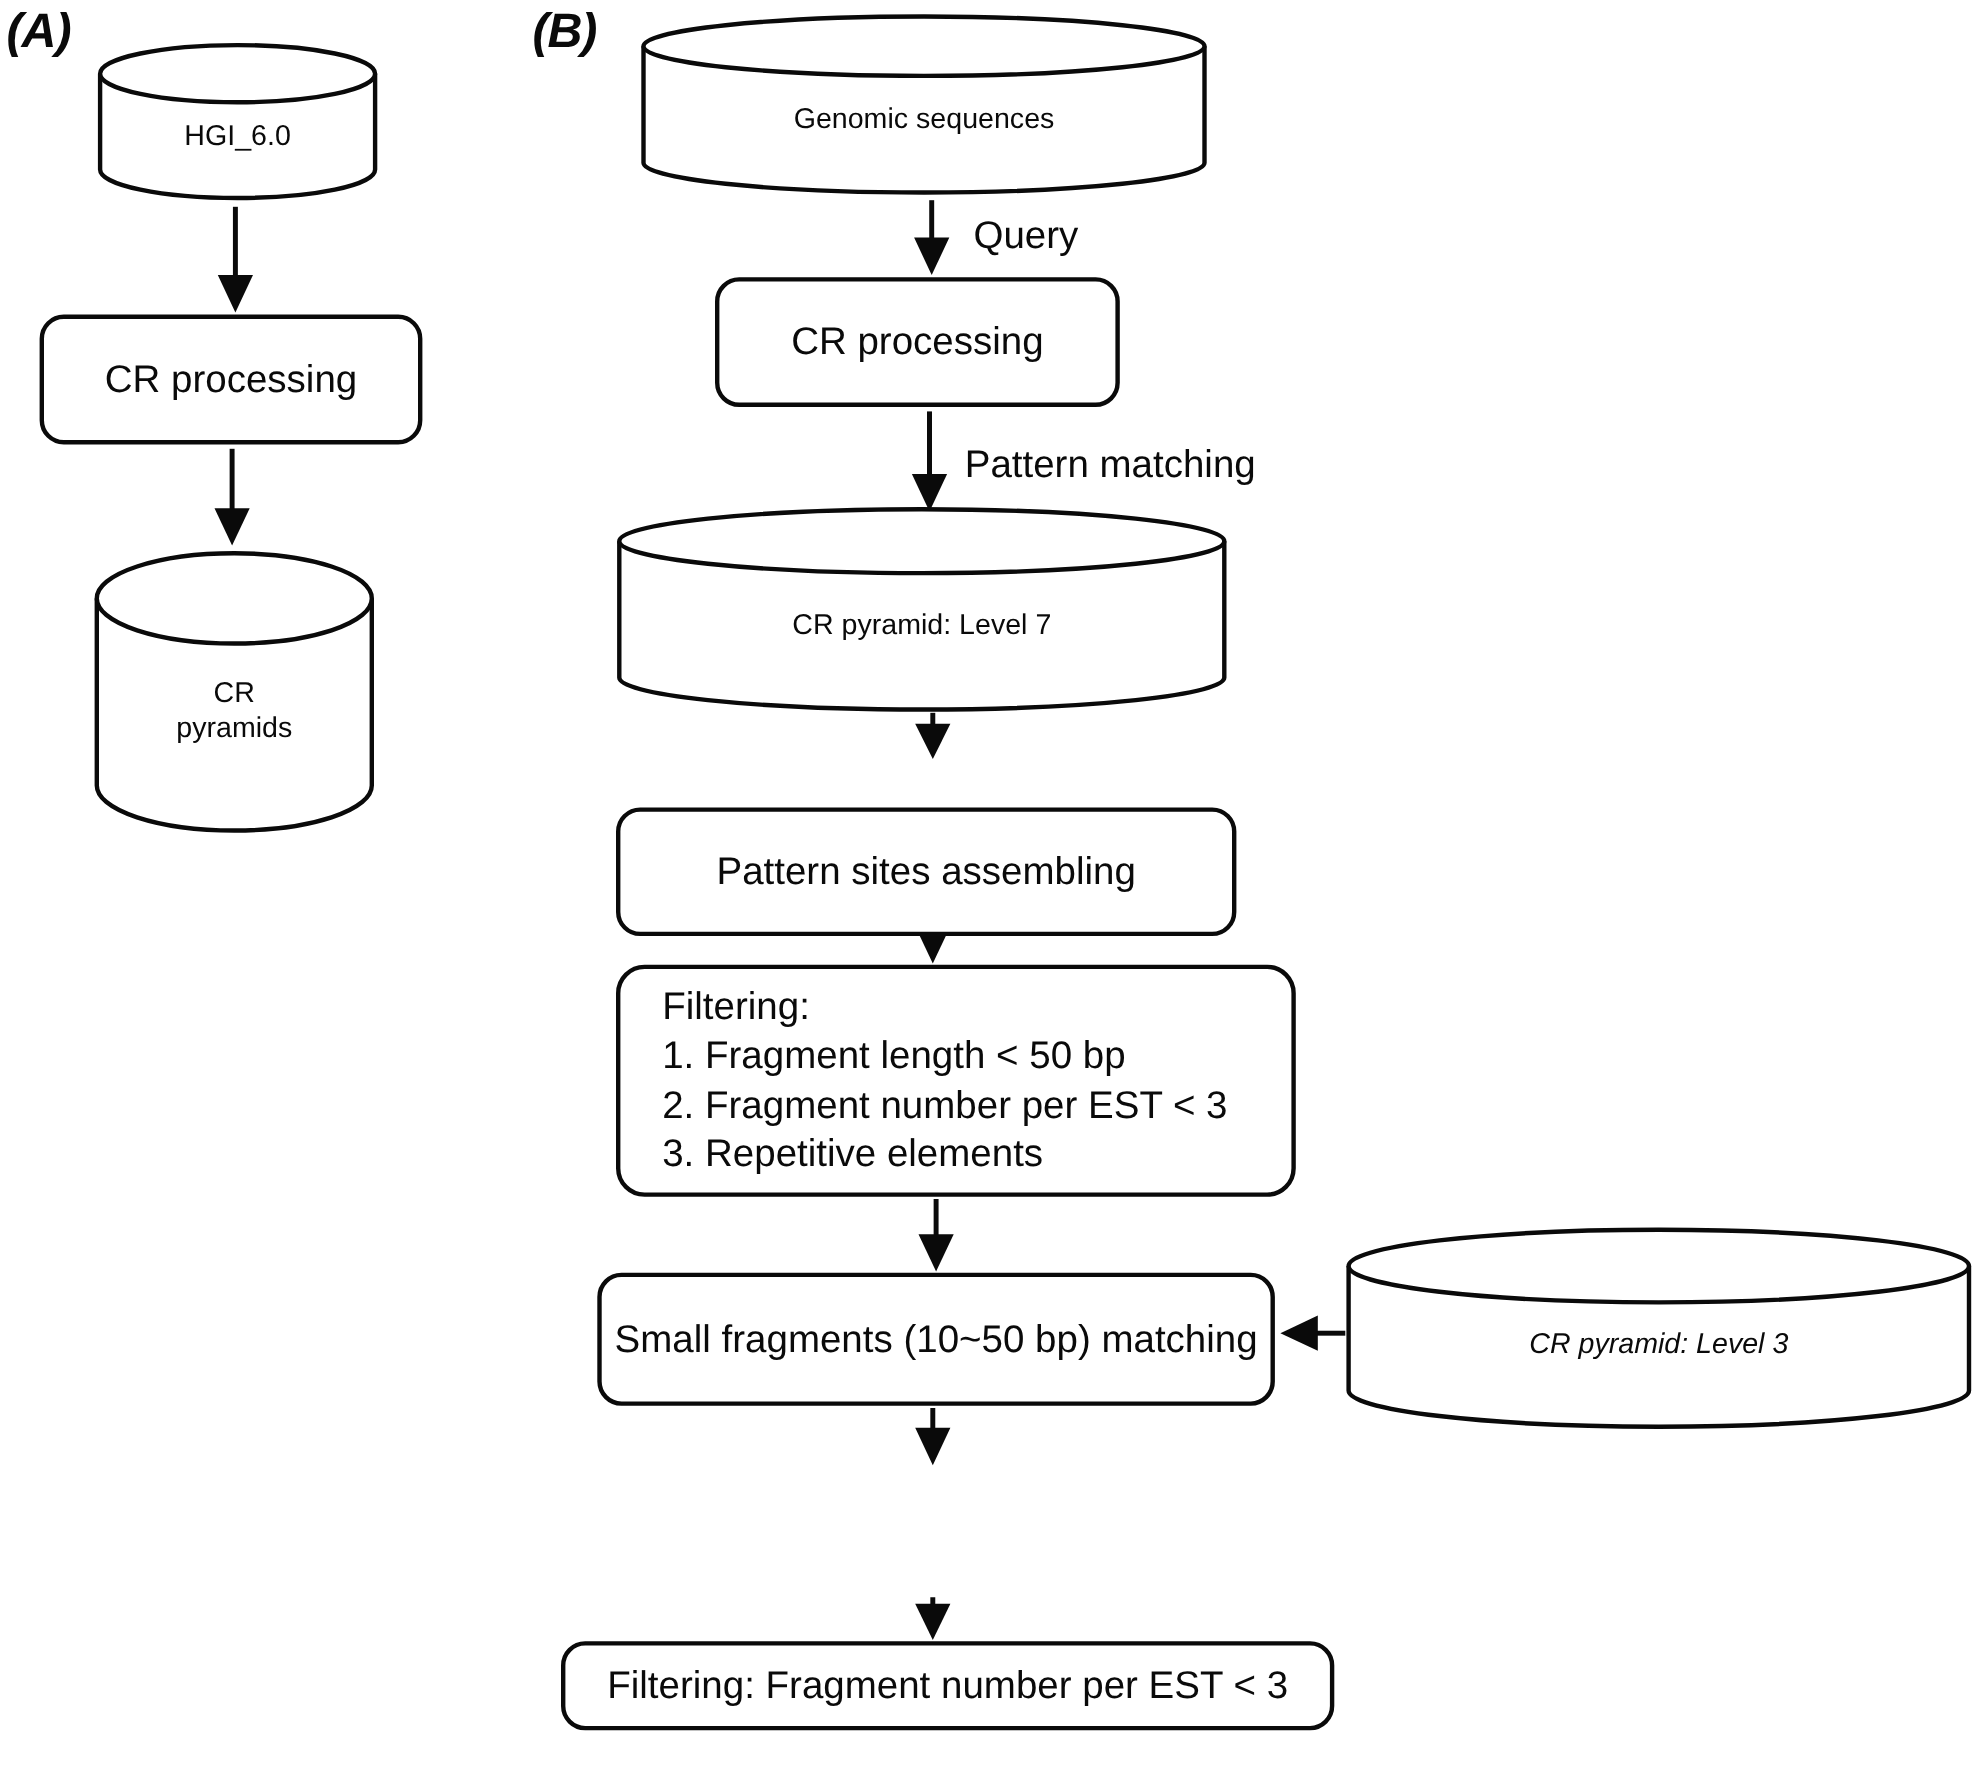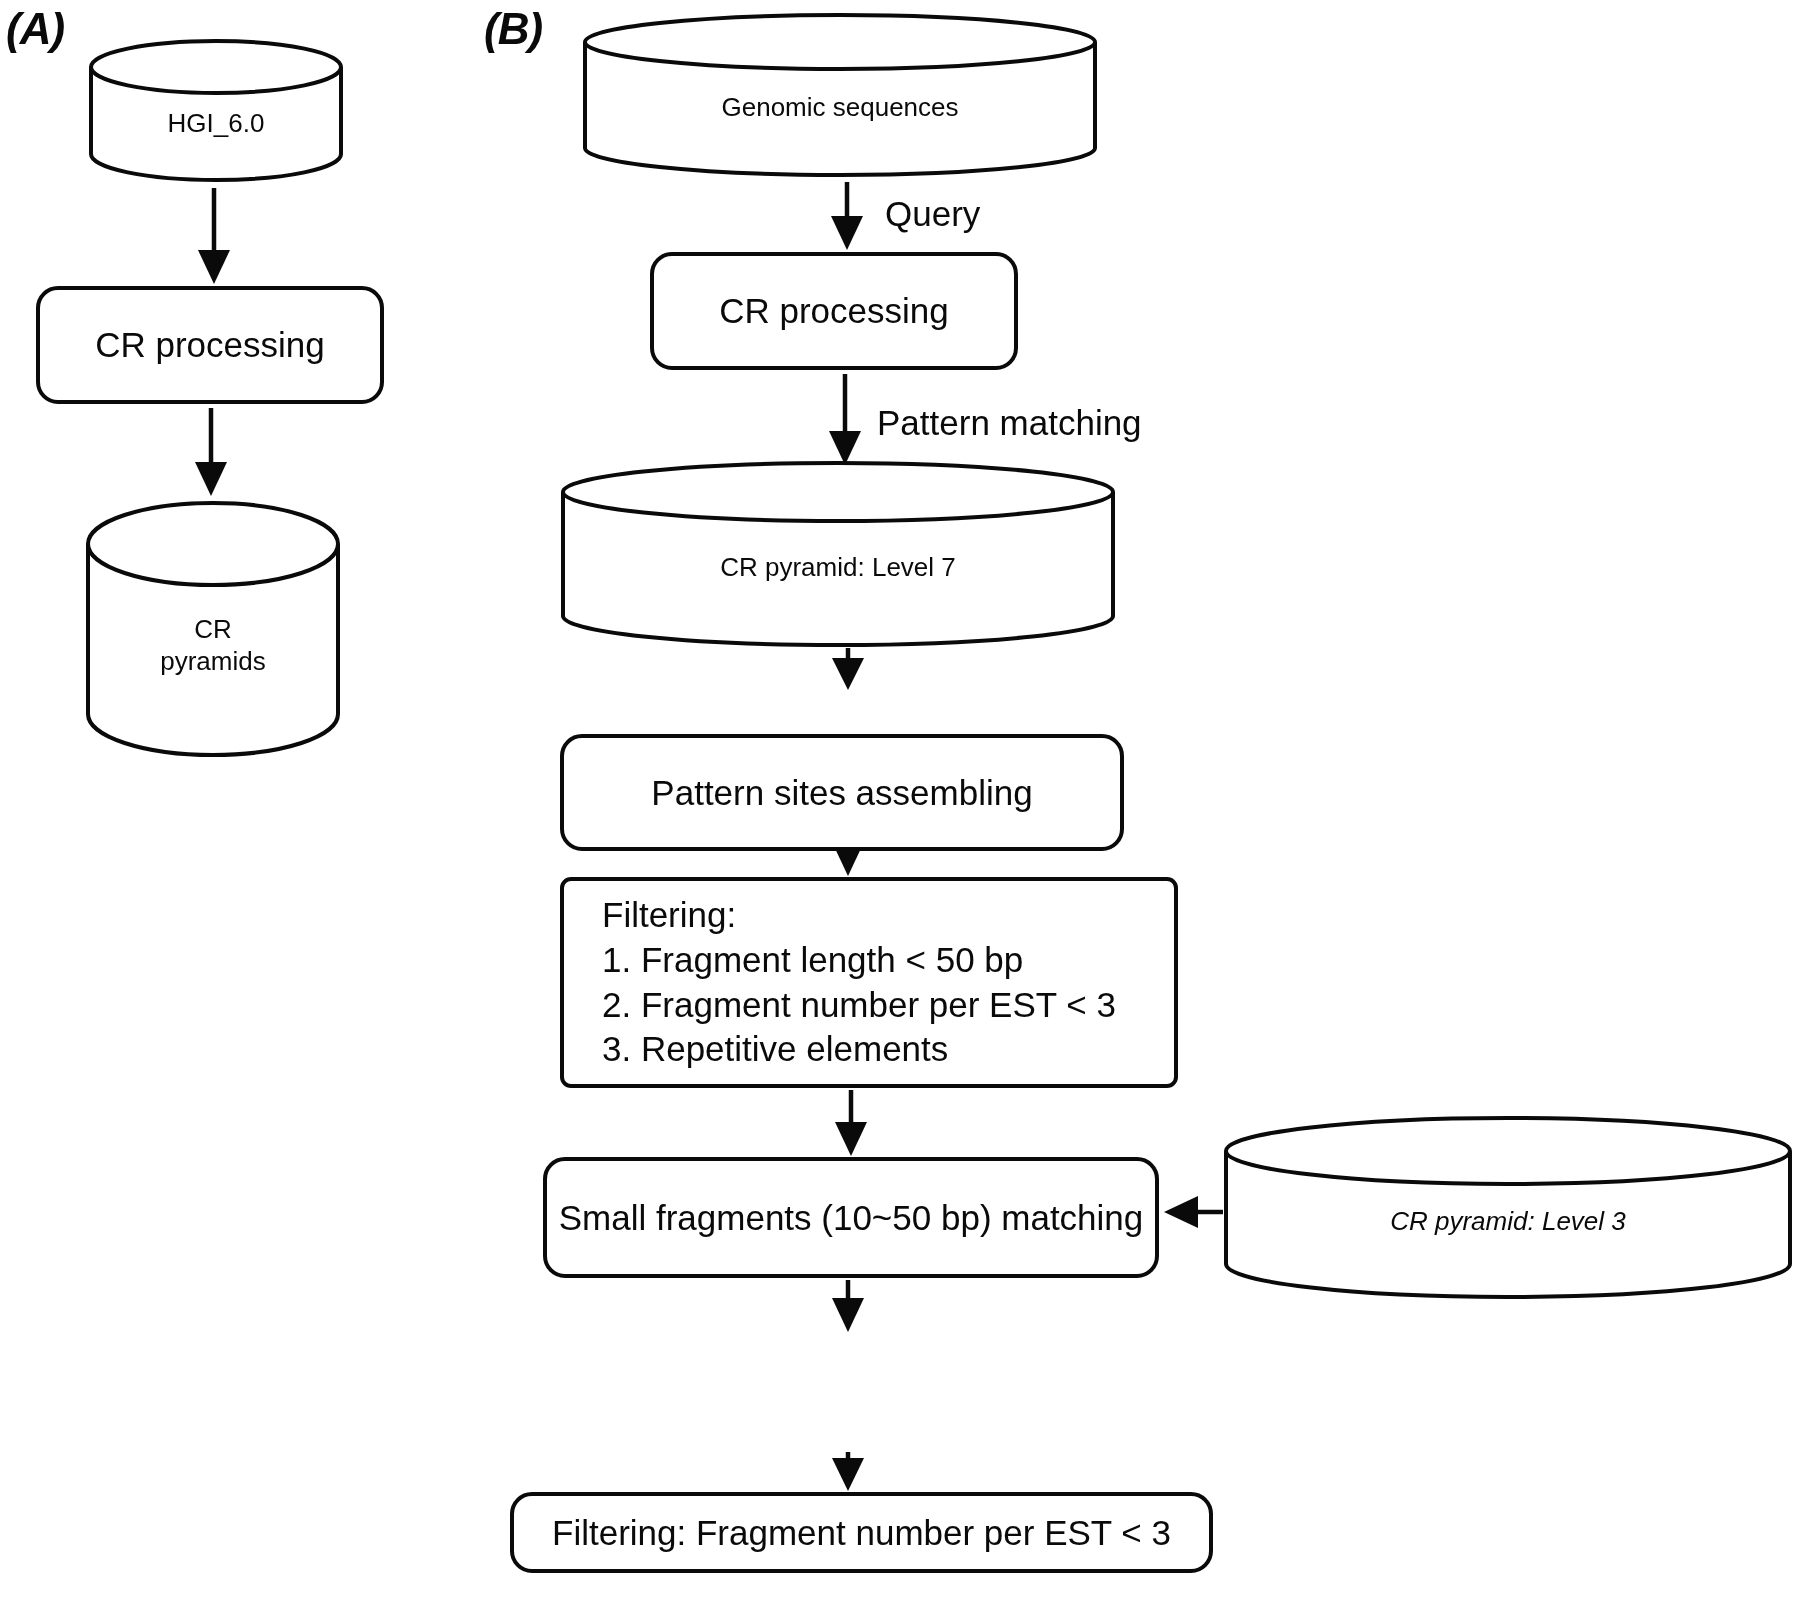--- a/index.html
+++ b/index.html
@@ -53,21 +53,21 @@
     line-height: 1.25;
     text-align: center;
   }
   .box.list {
     flex-direction: column;
     align-items: flex-start;
     justify-content: center;
     text-align: left;
     padding-left: 38px;
     padding-right: 12px;
-    border-radius: 11px;
+    border-radius: 26px;
   }
   .box.list .line {
     line-height: 1.28;
     white-space: nowrap;
   }
   .cyl {
     position: absolute;
     z-index: 2;
   }
   .cyl-shape {

